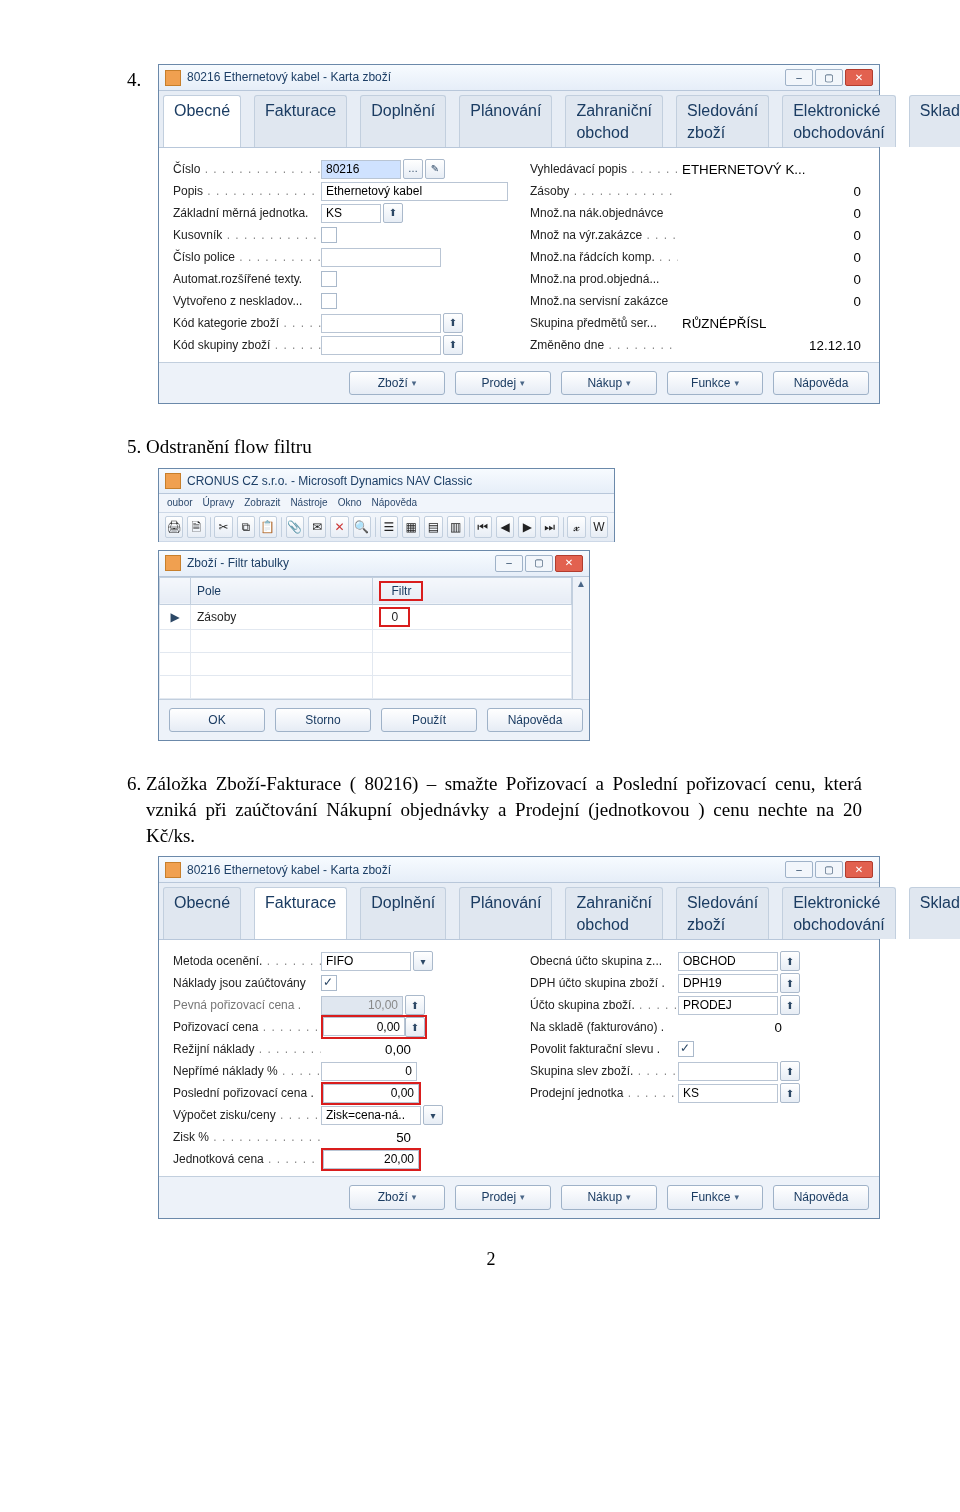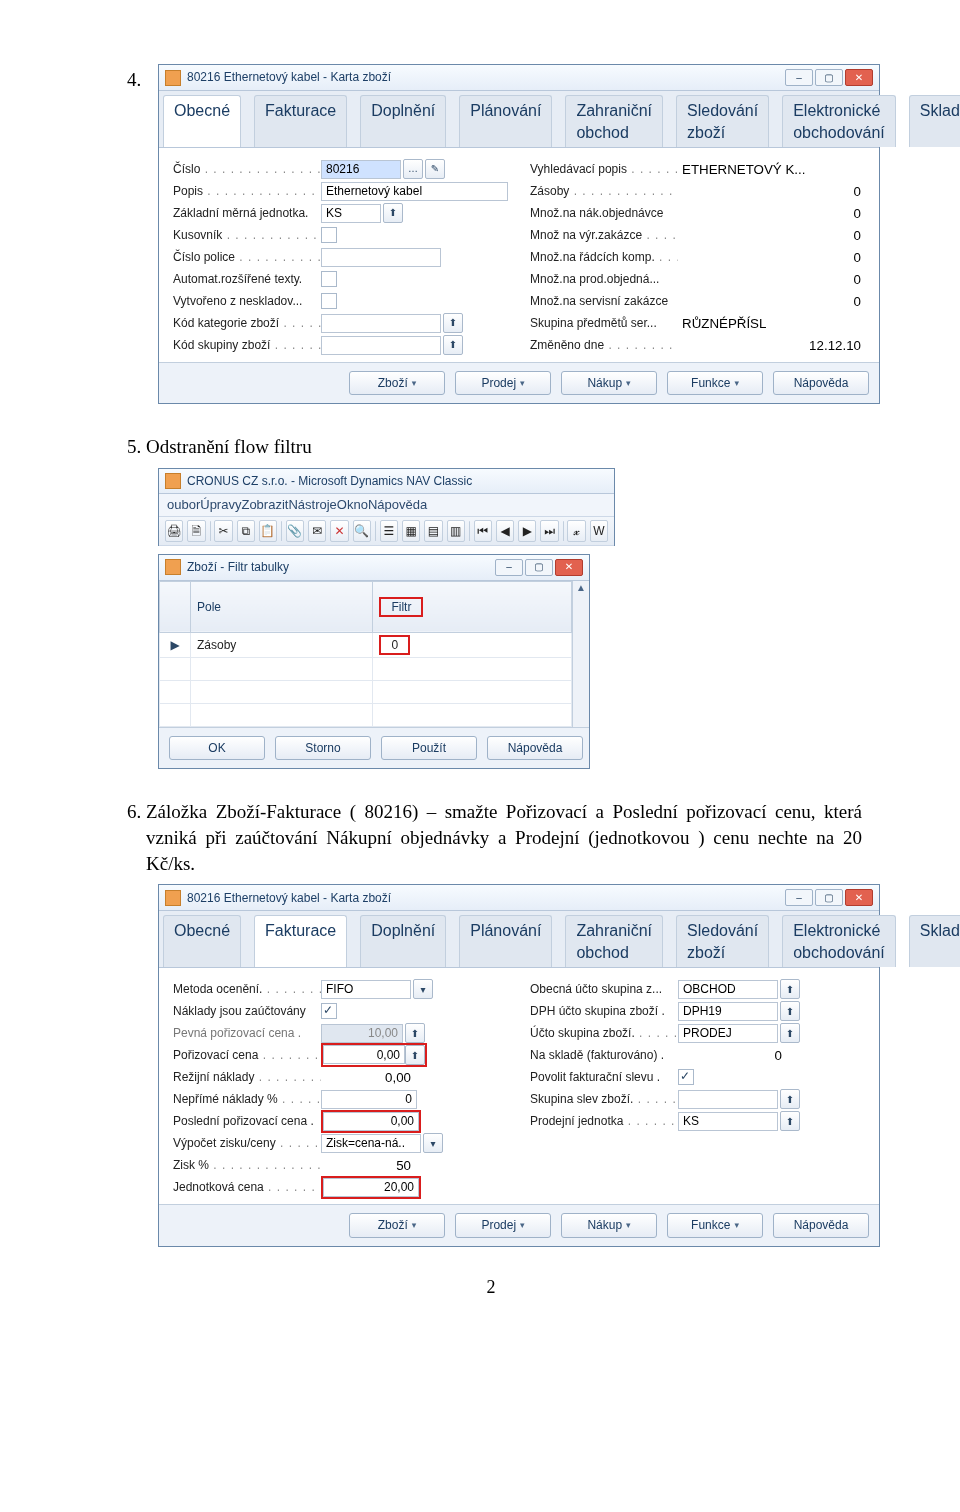--- a/index.html
+++ b/index.html
@@ -34,28 +34,28 @@
 .smallbtn{width:18px;height:18px;border:1px solid #aab9cb;background:linear-gradient(#fff,#e7edf5);border-radius:2px;display:inline-flex;align-items:center;justify-content:center;font-size:10px;color:#2c4866}
 .checkbox{width:14px;height:14px;border:1px solid #aab9cb;background:#fff;display:inline-block;position:relative}
 .checkbox.on::after{content:"✓";position:absolute;left:1px;top:-2px;font-size:12px;color:#2c4866}
 .footerbtns{display:flex;justify-content:flex-end;gap:10px;padding:8px 10px;background:#edf2f9;border-top:1px solid #c2cfde}
 .footerbtns .btn{min-width:74px;text-align:center;padding:3px 10px;border:1px solid #9fb2c8;border-radius:3px;background:linear-gradient(#fff,#e6ecf5);font-size:12px;color:#1b3c62;display:inline-flex;align-items:center;justify-content:center;gap:4px}
 .footerbtns .btn::after{font-size:9px;color:#4a6687}
 .footerbtns .dd::after{content:"▾"}
 
 .filterwin{width:430px}
 .navclassic{width:455px}
-.menubar{display:flex;padding:2px 8px;background:#f1f5fb;font-size:13px;color:#2d4a6e;border-bottom:1px solid #cdd8e7}
+.menubar{display:flex;gap:10px;padding:2px 8px;background:#f1f5fb;font-size:10px;color:#2d4a6e;border-bottom:1px solid #cdd8e7}
 .toolbar{display:flex;align-items:center;gap:4px;padding:3px 6px;background:linear-gradient(#f2f6fb,#e4ebf4);border-bottom:1px solid #cdd8e7}
 .toolbar span{width:22px;height:20px;border:1px solid #c2cfde;background:linear-gradient(#fff,#e7edf5);border-radius:2px;display:inline-flex;align-items:center;justify-content:center;font-size:12px}
 .toolbar .sep{width:1px;background:#c2cfde;border:none;height:20px}
 .redbox{border:2px solid #d91d1d}
 .tablearea{background:#fff}
 .tablearea table{border-collapse:collapse;width:100%;font-size:12px}
-.tablearea th{background:linear-gradient(#f5f8fc,#e6ecf5);border:1px solid #c2cfde;padding:15px 6px;text-align:left;font-weight:400;color:#1b3c62}
+.tablearea th{background:linear-gradient(#f5f8fc,#e6ecf5);border:1px solid #c2cfde;padding:3px 6px;text-align:left;font-weight:400;color:#1b3c62}
 .tablearea td{border:1px solid #e2e8f0;padding:2px 6px;height:18px}
 .rowmarker{width:14px;text-align:center;color:#2c4866}
 .scrollhint{border-left:1px solid #c2cfde;background:#eef2f8;width:16px}
 .scrollhint .arrow{font-size:10px;color:#4a6687;text-align:center}
 .pagenum{text-align:center;font-size:18px;margin-top:30px}
 </style>
 </head>
 <body>
 
 <div class="page">

